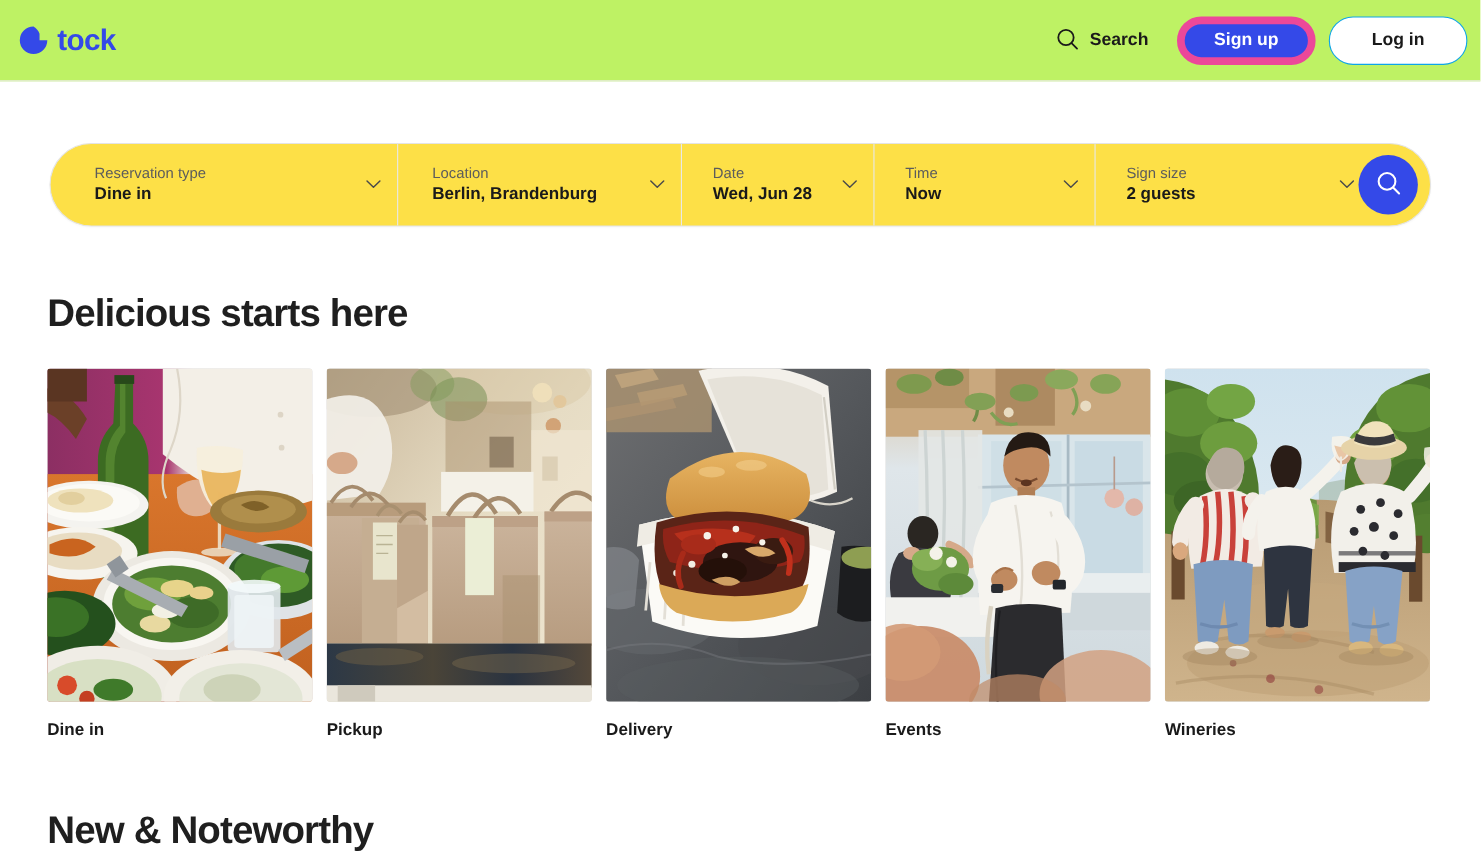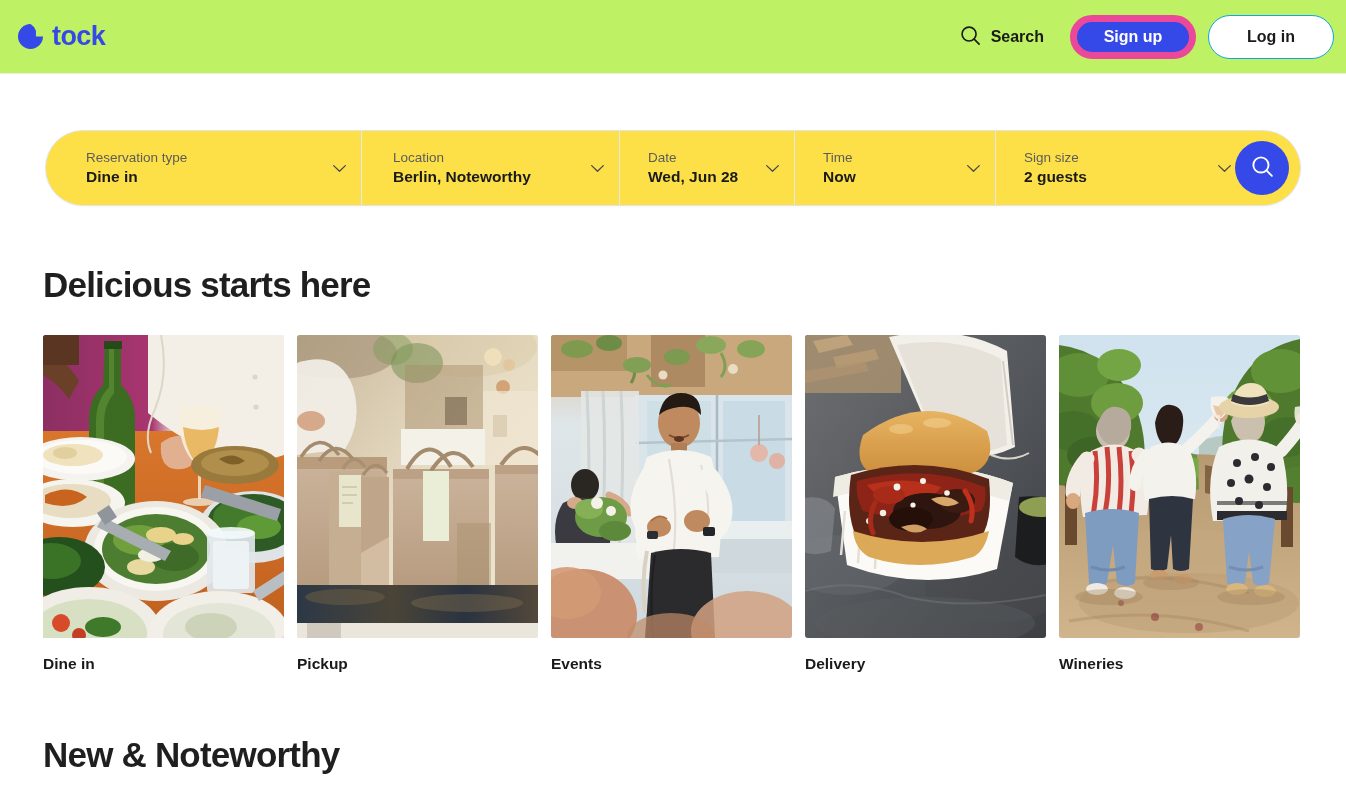--- a/index.html
+++ b/index.html
@@ -222,21 +222,21 @@
       <span class="chev">
         <svg width="15" height="9" viewBox="0 0 16 10" fill="none" xmlns="http://www.w3.org/2000/svg">
           <path d="M1.5 1.8 L8 8 L14.5 1.8" stroke="#4a4a4a" stroke-width="1.5" stroke-linecap="round" stroke-linejoin="round"></path>
         </svg>
       </span>
     </div>
 
     <div class="field f-location">
       <div class="field-texts">
         <span class="field-label">Location</span>
-        <span class="field-value">Berlin, Noteworthy</span>
+        <span class="field-value">Berlin, Brandenburg</span>
       </div>
       <span class="chev">
         <svg width="15" height="9" viewBox="0 0 16 10" fill="none" xmlns="http://www.w3.org/2000/svg">
           <path d="M1.5 1.8 L8 8 L14.5 1.8" stroke="#4a4a4a" stroke-width="1.5" stroke-linecap="round" stroke-linejoin="round"></path>
         </svg>
       </span>
     </div>
 
     <div class="field f-date">
       <div class="field-texts">
@@ -458,20 +458,92 @@
           <rect x="10" y="288" width="34" height="15" fill="#cfcabd"></rect>
         </svg>
       </div>
       <div class="card-label">Pickup</div>
     </div>
 
     <div class="card">
       <div class="card-img">
         <svg viewBox="0 0 241 303" preserveAspectRatio="xMidYMid slice" xmlns="http://www.w3.org/2000/svg">
           <defs>
+            <linearGradient id="stoneG" x1="0" y1="0" x2="1" y2="1">
+              <stop offset="0" stop-color="#6e6f71"></stop>
+                <stop offset="0.5" stop-color="#55585c"></stop>
+              <stop offset="1" stop-color="#3c3f43"></stop>
+            </linearGradient>
+            <linearGradient id="bunG" x1="0" y1="0" x2="0" y2="1">
+              <stop offset="0" stop-color="#e7b462"></stop>
+                <stop offset="1" stop-color="#c98a38"></stop>
+            </linearGradient>
+          </defs>
+          <rect width="241" height="303" fill="url(#stoneG)"></rect>
+
+          <path d="M0 0 h96 v58 h-96 Z" fill="#a89170" opacity="0.85"></path>
+          <path d="M8 6 l34 -6 l6 10 l-34 8 Z" fill="#c4a87f" opacity="0.8"></path>
+          <path d="M28 22 l42 -8 l4 10 l-42 10 Z" fill="#bb9e76" opacity="0.75"></path>
+          <path d="M0 36 l60 -10 l4 10 l-64 12 Z" fill="#b09470" opacity="0.7"></path>
+
+          <ellipse cx="40" cy="230" rx="60" ry="30" fill="#66696d" opacity="0.5"></ellipse>
+          <ellipse cx="190" cy="252" rx="70" ry="36" fill="#484b4f" opacity="0.55"></ellipse>
+          <ellipse cx="120" cy="288" rx="110" ry="26" fill="#5b5e62" opacity="0.4"></ellipse>
+          <path d="M0 256 q50 -14 102 6 q60 14 139 -2" stroke="#7d8084" stroke-width="2" fill="none" opacity="0.4"></path>
+
+          <path d="M84 2 q66 -14 118 14 l8 96 q-38 18 -76 6 Z" fill="#f3f0ea"></path>
+          <path d="M92 10 q58 -10 104 14 l6 86 q-34 14 -68 4 Z" fill="#e6e2d9"></path>
+          <path d="M198 26 l10 84" stroke="#d2cec4" stroke-width="2"></path>
+          <path d="M186 120 q20 8 38 -2" stroke="#d8d4ca" stroke-width="2" fill="none"></path>
+
+          <path d="M30 142 q92 -26 178 6 l-16 86 q-74 24 -150 -4 Z" fill="#fbfaf6"></path>
+          <path d="M30 142 q92 -26 178 6 l-4 18 q-86 -28 -176 -4 Z" fill="#efece4"></path>
+          <path d="M40 176 l-4 44" stroke="#e3dfd6" stroke-width="2.5"></path>
+          <path d="M56 182 l-3 46" stroke="#e3dfd6" stroke-width="2.5"></path>
+          <path d="M72 186 l-2 48" stroke="#e3dfd6" stroke-width="2.5"></path>
+
+          <path d="M58 100 q62 -46 124 -4 q10 28 -10 40 q-54 22 -106 2 q-18 -10 -8 -38 Z" fill="url(#bunG)"></path>
+          <ellipse cx="96" cy="94" rx="12" ry="5" fill="#f0c882" opacity="0.7"></ellipse>
+          <ellipse cx="132" cy="88" rx="14" ry="5" fill="#f2cd8c" opacity="0.6"></ellipse>
+
+          <path d="M46 140 q70 -22 138 4 q4 42 -8 58 q-62 22 -124 2 q-12 -26 -6 -64 Z" fill="#5a2417"></path>
+          <path d="M52 146 q66 -18 128 6 q2 16 -4 24 q-60 16 -118 0 q-8 -14 -6 -30 Z" fill="#8e2418"></path>
+          <path d="M62 150 q40 -10 74 2 q-10 16 -38 14 q-26 -2 -36 -16 Z" fill="#b7301c"></path>
+          <ellipse cx="122" cy="176" rx="34" ry="18" fill="#2f1510"></ellipse>
+          <ellipse cx="106" cy="184" rx="22" ry="12" fill="#241009"></ellipse>
+          <ellipse cx="152" cy="166" rx="18" ry="12" fill="#3a1b11"></ellipse>
+          <ellipse cx="84" cy="160" rx="16" ry="9" fill="#a82b1a"></ellipse>
+          <path d="M126 164 q16 -6 28 4 q-14 8 -28 -4 Z" fill="#d8a86a"></path>
+          <path d="M96 192 q16 -6 26 2 q-12 8 -26 -2 Z" fill="#cf9f63"></path>
+
+          <circle cx="92" cy="152" r="3.4" fill="#f6f3ea"></circle>
+          <circle cx="118" cy="146" r="3" fill="#f6f3ea"></circle>
+          <circle cx="142" cy="158" r="2.8" fill="#f6f3ea"></circle>
+          <circle cx="78" cy="178" r="3.2" fill="#f2efe4"></circle>
+          <circle cx="108" cy="170" r="2.6" fill="#f6f3ea"></circle>
+          <circle cx="64" cy="186" r="3" fill="#efece2"></circle>
+
+          <path d="M160 156 q10 14 6 30" stroke="#c1301c" stroke-width="5" fill="none" stroke-linecap="round"></path>
+          <path d="M70 168 q-8 16 -2 30" stroke="#a82a19" stroke-width="5" fill="none" stroke-linecap="round"></path>
+
+          <path d="M48 196 q70 22 136 0 q-4 20 -16 26 q-54 16 -104 0 q-14 -8 -16 -26 Z" fill="#dba957"></path>
+
+          <path d="M214 162 q32 -4 42 12 l-4 52 q-24 10 -42 -4 Z" fill="#1c1d1f"></path>
+          <ellipse cx="236" cy="172" rx="22" ry="10" fill="#8e9e52"></ellipse>
+
+          <path d="M-6 164 q26 -6 36 10 l-4 42 q-20 8 -36 -4 Z" fill="#8c9095" opacity="0.55"></path>
+        </svg>
+      </div>
+      <div class="card-label">Delivery</div>
+    </div>
+
+    <div class="card">
+      <div class="card-img">
+        <svg viewBox="0 0 241 303" preserveAspectRatio="xMidYMid slice" xmlns="http://www.w3.org/2000/svg">
+          <defs>
             <linearGradient id="evBg" x1="0" y1="0" x2="0" y2="1">
               <stop offset="0" stop-color="#d8c3a4"></stop>
                 <stop offset="0.3" stop-color="#dfe6ea"></stop>
               <stop offset="1" stop-color="#cfd9de"></stop>
             </linearGradient>
           </defs>
           <rect width="241" height="303" fill="url(#evBg)"></rect>
 
           <rect width="241" height="62" fill="#c9a87e"></rect>
           <rect x="0" y="0" width="76" height="36" fill="#b08f63" opacity="0.8"></rect>
@@ -544,92 +616,20 @@
           <path d="M104 220 q-6 34 -2 83" stroke="#1f1f22" stroke-width="2" fill="none"></path>
           <path d="M96 216 q-6 32 -2 62" stroke="#d9d2c2" stroke-width="4" fill="none"></path>
 
           <ellipse cx="32" cy="280" rx="54" ry="46" fill="#c98d6c" opacity="0.95"></ellipse>
           <ellipse cx="16" cy="258" rx="34" ry="26" fill="#d39a76" opacity="0.9"></ellipse>
           <ellipse cx="196" cy="296" rx="56" ry="40" fill="#d2a181" opacity="0.85"></ellipse>
           <ellipse cx="120" cy="302" rx="44" ry="24" fill="#c08a66" opacity="0.7"></ellipse>
         </svg>
       </div>
       <div class="card-label">Events</div>
-    </div>
-
-    <div class="card">
-      <div class="card-img">
-        <svg viewBox="0 0 241 303" preserveAspectRatio="xMidYMid slice" xmlns="http://www.w3.org/2000/svg">
-          <defs>
-            <linearGradient id="stoneG" x1="0" y1="0" x2="1" y2="1">
-              <stop offset="0" stop-color="#6e6f71"></stop>
-                <stop offset="0.5" stop-color="#55585c"></stop>
-              <stop offset="1" stop-color="#3c3f43"></stop>
-            </linearGradient>
-            <linearGradient id="bunG" x1="0" y1="0" x2="0" y2="1">
-              <stop offset="0" stop-color="#e7b462"></stop>
-                <stop offset="1" stop-color="#c98a38"></stop>
-            </linearGradient>
-          </defs>
-          <rect width="241" height="303" fill="url(#stoneG)"></rect>
-
-          <path d="M0 0 h96 v58 h-96 Z" fill="#a89170" opacity="0.85"></path>
-          <path d="M8 6 l34 -6 l6 10 l-34 8 Z" fill="#c4a87f" opacity="0.8"></path>
-          <path d="M28 22 l42 -8 l4 10 l-42 10 Z" fill="#bb9e76" opacity="0.75"></path>
-          <path d="M0 36 l60 -10 l4 10 l-64 12 Z" fill="#b09470" opacity="0.7"></path>
-
-          <ellipse cx="40" cy="230" rx="60" ry="30" fill="#66696d" opacity="0.5"></ellipse>
-          <ellipse cx="190" cy="252" rx="70" ry="36" fill="#484b4f" opacity="0.55"></ellipse>
-          <ellipse cx="120" cy="288" rx="110" ry="26" fill="#5b5e62" opacity="0.4"></ellipse>
-          <path d="M0 256 q50 -14 102 6 q60 14 139 -2" stroke="#7d8084" stroke-width="2" fill="none" opacity="0.4"></path>
-
-          <path d="M84 2 q66 -14 118 14 l8 96 q-38 18 -76 6 Z" fill="#f3f0ea"></path>
-          <path d="M92 10 q58 -10 104 14 l6 86 q-34 14 -68 4 Z" fill="#e6e2d9"></path>
-          <path d="M198 26 l10 84" stroke="#d2cec4" stroke-width="2"></path>
-          <path d="M186 120 q20 8 38 -2" stroke="#d8d4ca" stroke-width="2" fill="none"></path>
-
-          <path d="M30 142 q92 -26 178 6 l-16 86 q-74 24 -150 -4 Z" fill="#fbfaf6"></path>
-          <path d="M30 142 q92 -26 178 6 l-4 18 q-86 -28 -176 -4 Z" fill="#efece4"></path>
-          <path d="M40 176 l-4 44" stroke="#e3dfd6" stroke-width="2.5"></path>
-          <path d="M56 182 l-3 46" stroke="#e3dfd6" stroke-width="2.5"></path>
-          <path d="M72 186 l-2 48" stroke="#e3dfd6" stroke-width="2.5"></path>
-
-          <path d="M58 100 q62 -46 124 -4 q10 28 -10 40 q-54 22 -106 2 q-18 -10 -8 -38 Z" fill="url(#bunG)"></path>
-          <ellipse cx="96" cy="94" rx="12" ry="5" fill="#f0c882" opacity="0.7"></ellipse>
-          <ellipse cx="132" cy="88" rx="14" ry="5" fill="#f2cd8c" opacity="0.6"></ellipse>
-
-          <path d="M46 140 q70 -22 138 4 q4 42 -8 58 q-62 22 -124 2 q-12 -26 -6 -64 Z" fill="#5a2417"></path>
-          <path d="M52 146 q66 -18 128 6 q2 16 -4 24 q-60 16 -118 0 q-8 -14 -6 -30 Z" fill="#8e2418"></path>
-          <path d="M62 150 q40 -10 74 2 q-10 16 -38 14 q-26 -2 -36 -16 Z" fill="#b7301c"></path>
-          <ellipse cx="122" cy="176" rx="34" ry="18" fill="#2f1510"></ellipse>
-          <ellipse cx="106" cy="184" rx="22" ry="12" fill="#241009"></ellipse>
-          <ellipse cx="152" cy="166" rx="18" ry="12" fill="#3a1b11"></ellipse>
-          <ellipse cx="84" cy="160" rx="16" ry="9" fill="#a82b1a"></ellipse>
-          <path d="M126 164 q16 -6 28 4 q-14 8 -28 -4 Z" fill="#d8a86a"></path>
-          <path d="M96 192 q16 -6 26 2 q-12 8 -26 -2 Z" fill="#cf9f63"></path>
-
-          <circle cx="92" cy="152" r="3.4" fill="#f6f3ea"></circle>
-          <circle cx="118" cy="146" r="3" fill="#f6f3ea"></circle>
-          <circle cx="142" cy="158" r="2.8" fill="#f6f3ea"></circle>
-          <circle cx="78" cy="178" r="3.2" fill="#f2efe4"></circle>
-          <circle cx="108" cy="170" r="2.6" fill="#f6f3ea"></circle>
-          <circle cx="64" cy="186" r="3" fill="#efece2"></circle>
-
-          <path d="M160 156 q10 14 6 30" stroke="#c1301c" stroke-width="5" fill="none" stroke-linecap="round"></path>
-          <path d="M70 168 q-8 16 -2 30" stroke="#a82a19" stroke-width="5" fill="none" stroke-linecap="round"></path>
-
-          <path d="M48 196 q70 22 136 0 q-4 20 -16 26 q-54 16 -104 0 q-14 -8 -16 -26 Z" fill="#dba957"></path>
-
-          <path d="M214 162 q32 -4 42 12 l-4 52 q-24 10 -42 -4 Z" fill="#1c1d1f"></path>
-          <ellipse cx="236" cy="172" rx="22" ry="10" fill="#8e9e52"></ellipse>
-
-          <path d="M-6 164 q26 -6 36 10 l-4 42 q-20 8 -36 -4 Z" fill="#8c9095" opacity="0.55"></path>
-        </svg>
-      </div>
-      <div class="card-label">Delivery</div>
     </div>
 
     <div class="card">
       <div class="card-img">
         <svg viewBox="0 0 241 303" preserveAspectRatio="xMidYMid slice" xmlns="http://www.w3.org/2000/svg">
           <defs>
             <linearGradient id="skyG" x1="0" y1="0" x2="0" y2="1">
               <stop offset="0" stop-color="#cfe2ee"></stop>
                 <stop offset="1" stop-color="#e8f0f3"></stop>
             </linearGradient>

